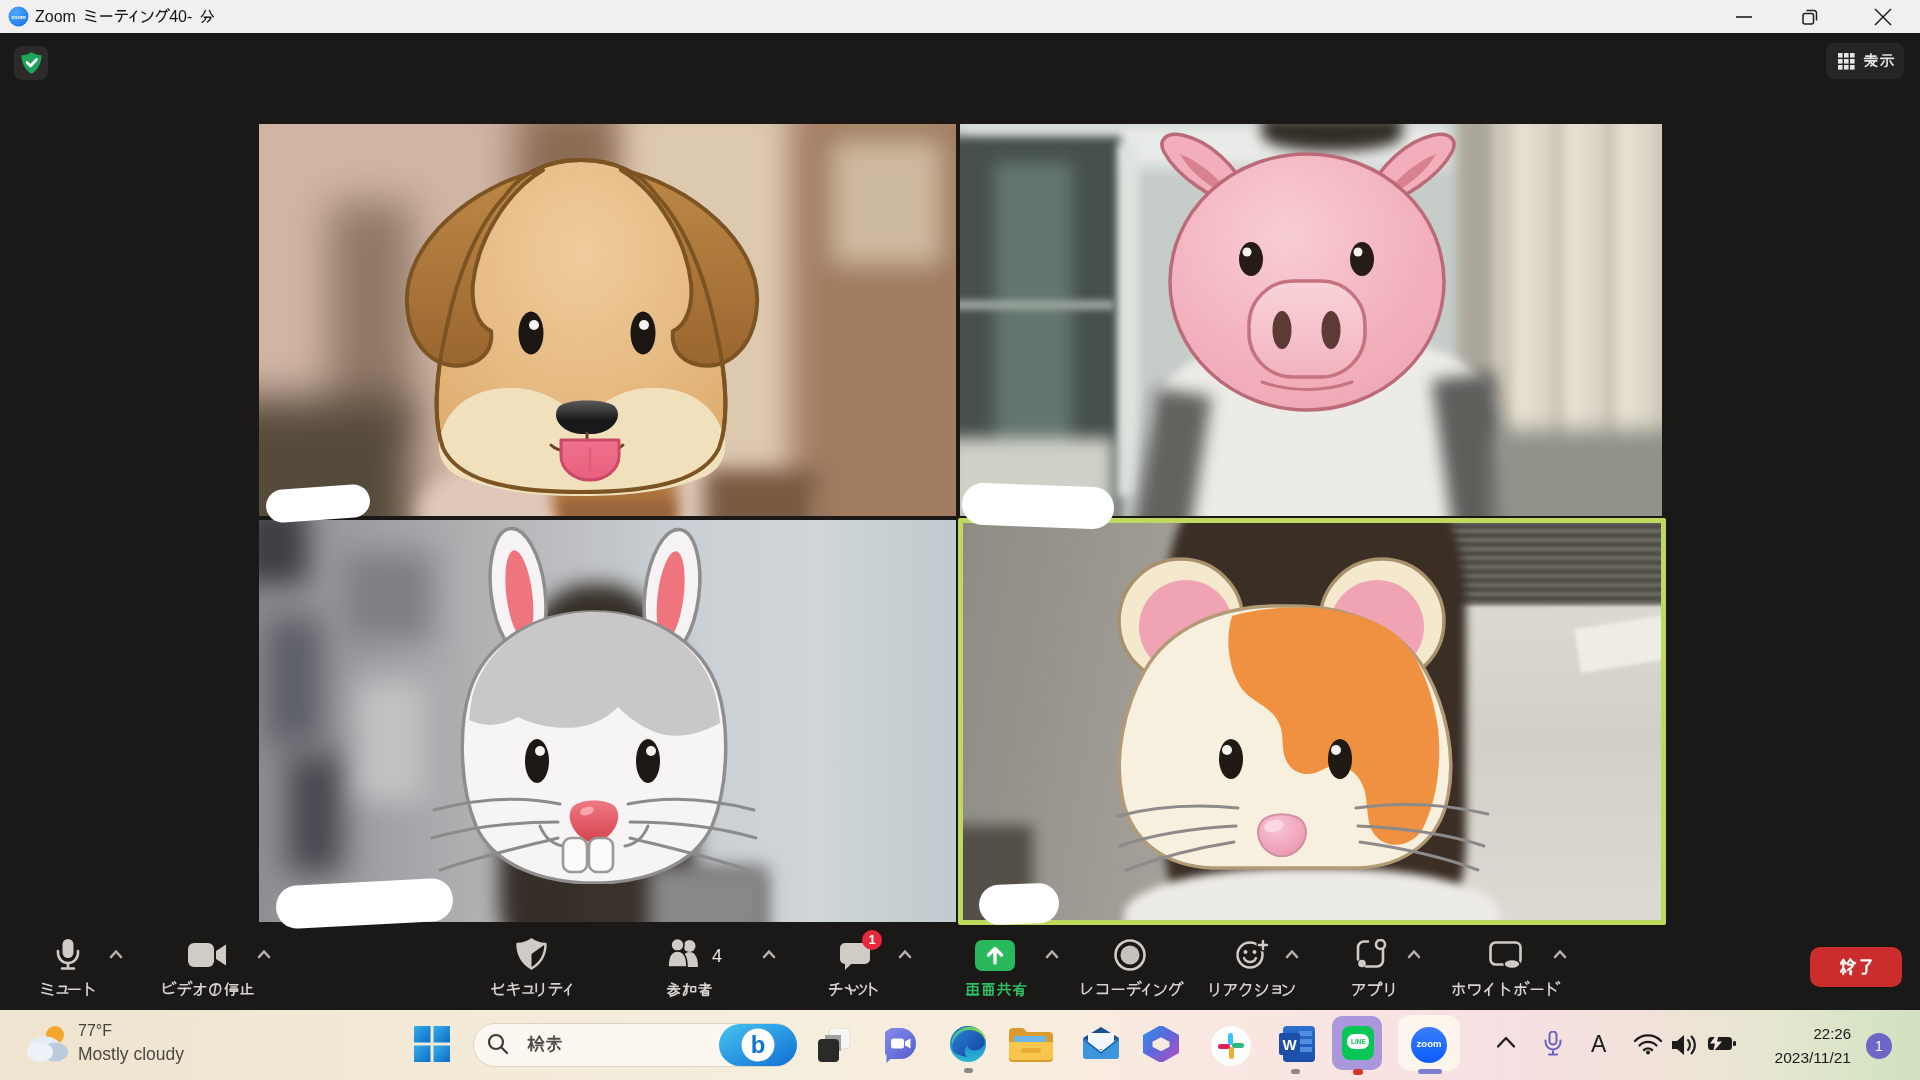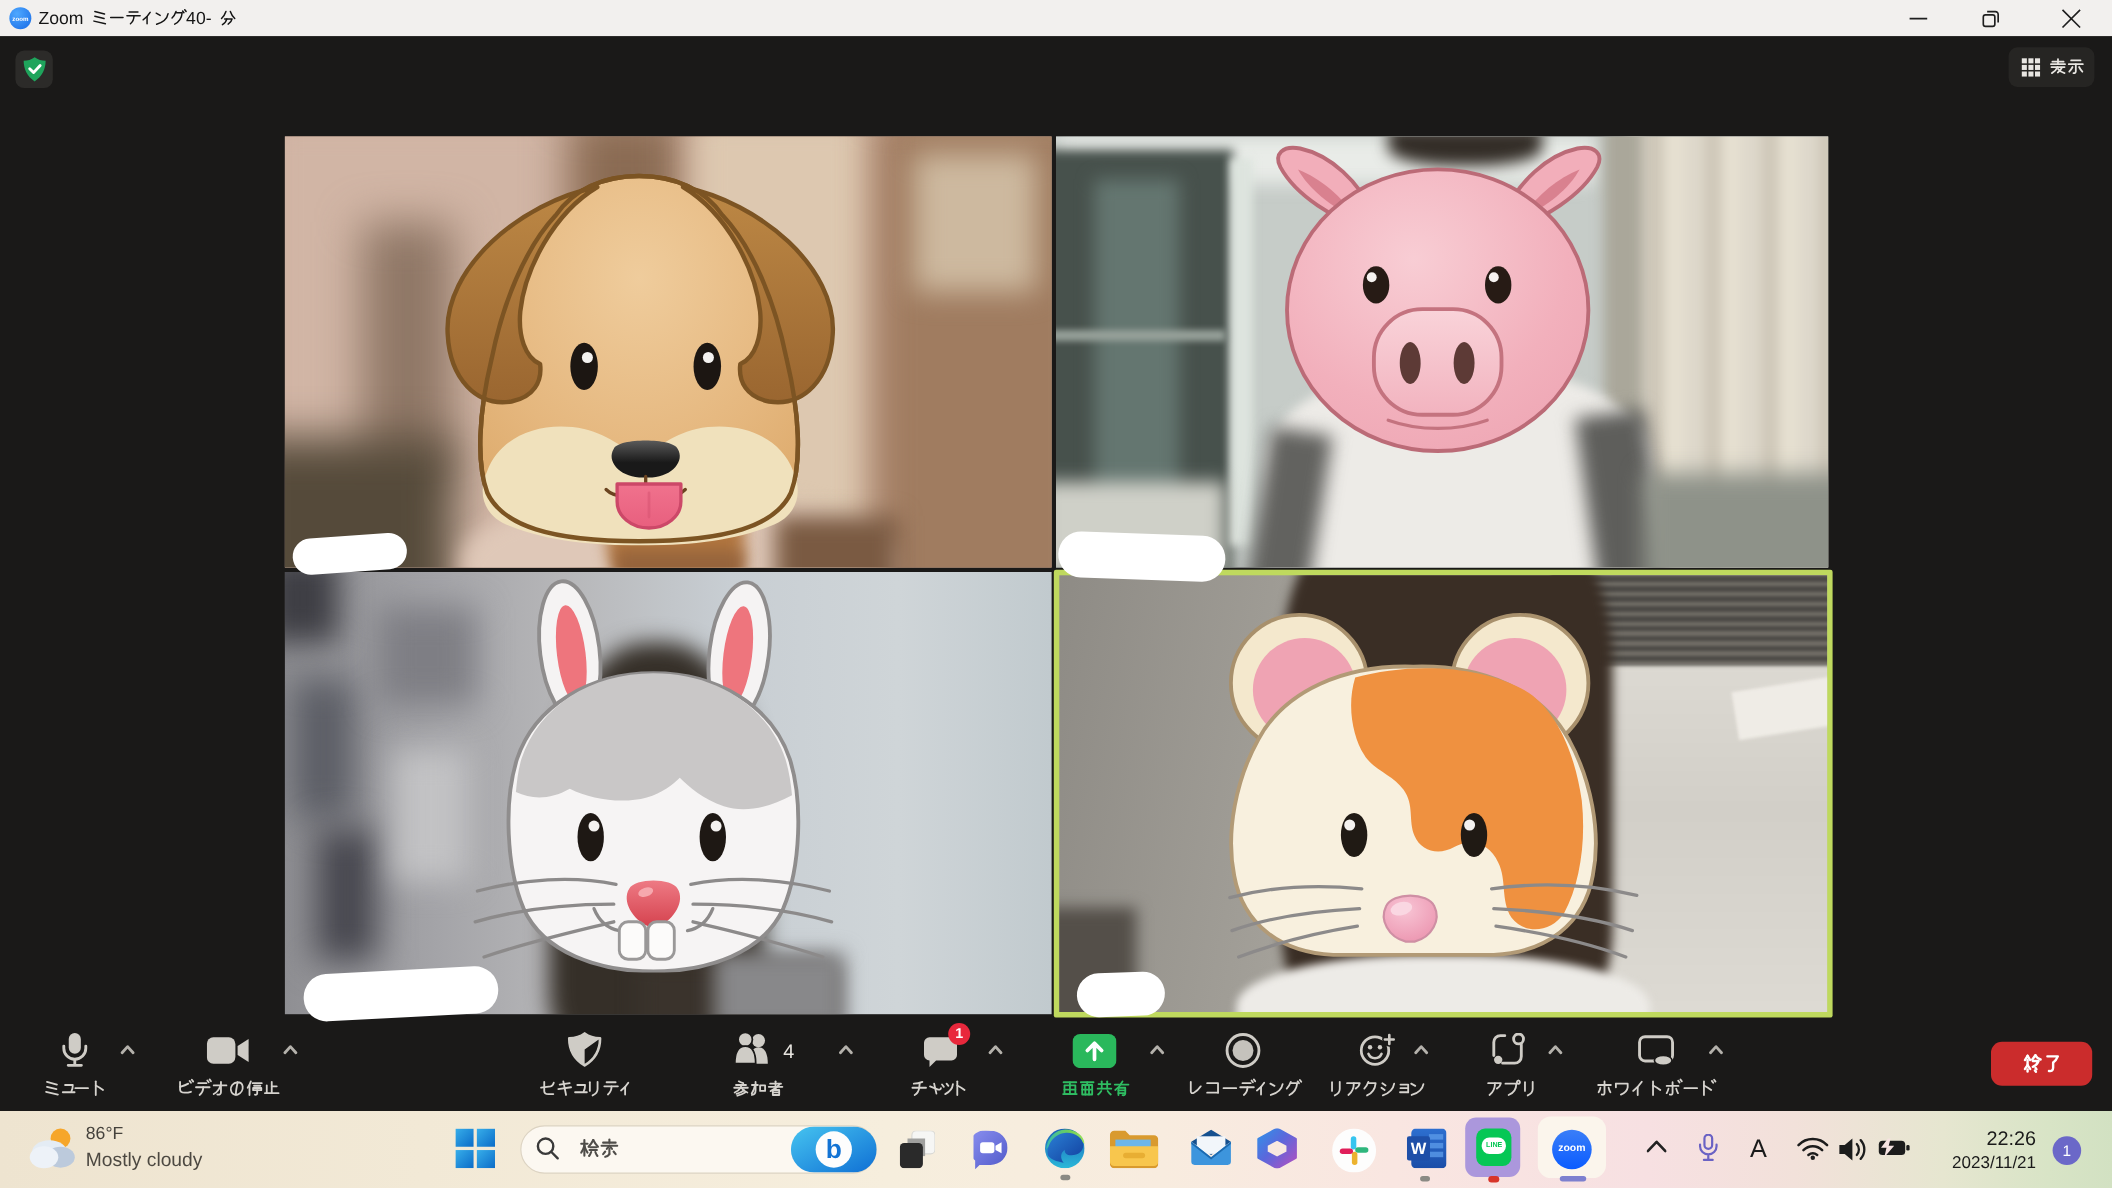--- a/index.html
+++ b/index.html
@@ -643,21 +643,21 @@
       <path d="M10.5,9.5 L10.5,14.5 C10.5,17 9,18 6.5,17.5"></path>
     </g>
   </svg>
 <div class="abs" style="left:0;top:1010px;width:1920px;height:70px;background:linear-gradient(90deg,#eee4d0 0%,#f2e9d6 20%,#f6eedd 42%,#f8ecdf 55%,#f9e6e1 66%,#f7e0e2 78%,#f2e1da 85%,#e6e6d0 92%,#d8e4c6 97%,#d2e1c2 100%)"></div>
 <svg class="abs" style="left:24px;top:1024px" width="46" height="40">
 <circle cx="31" cy="11" r="9" fill="#f6a62a"></circle>
 <ellipse cx="21" cy="24" rx="16" ry="11.5" fill="#e4ecf4"></ellipse>
 <ellipse cx="31" cy="28" rx="13" ry="9.5" fill="#bccadc"></ellipse>
 <ellipse cx="16" cy="28" rx="13" ry="10" fill="#edf2f8"></ellipse>
   </svg>
-<div class="abs" style="left:78px;top:1022px;font-size:16px;color:#45423c">86°F</div>
+<div class="abs" style="left:78px;top:1022px;font-size:16px;color:#45423c">77°F</div>
 <div class="abs" style="left:78px;top:1044px;font-size:17.5px;color:#4c4841">Mostly cloudy</div>
 <svg class="abs" style="left:414px;top:1026px" width="36" height="36">
 <defs>
       <linearGradient id="win" x1="0" y1="0" x2="1" y2="1">
         <stop offset="0" stop-color="#37aeea"></stop>
         <stop offset="1" stop-color="#0b6cc8"></stop>
       </linearGradient>
     </defs>
 <rect x="0" y="0" width="16.5" height="16.5" fill="url(#win)"></rect>
     <rect x="19.5" y="0" width="16.5" height="16.5" fill="url(#win)"></rect>
@@ -809,14 +809,14 @@
   </svg>
 <svg class="abs" style="left:1672px;top:1034px" width="28" height="22">
 <path d="M0,7 h5 l7,-6 v20 l-7,-6 h-5 Z" fill="#1c1c1c"></path>
 <path d="M16,6 a7.5,7.5 0 0 1 0,10 M19.5,2.5 a12.5,12.5 0 0 1 0,17" fill="none" stroke="#1c1c1c" stroke-width="2.1" stroke-linecap="round"></path>
   </svg>
 <svg class="abs" style="left:1707px;top:1035px" width="30" height="18">
 <rect x="1" y="2" width="24" height="13" rx="3.5" fill="#1c1c1c"></rect>
 <rect x="26" y="6" width="3" height="5" rx="1.2" fill="#1c1c1c"></rect>
 <path d="M9,-1 L2,8.5 h5 L5,17 L14,6.5 h-5 L11,-1 Z" fill="#f6e3e2" transform="translate(1,0)"></path>
   </svg>
-<div class="abs" style="left:1851px;top:1025px;font-size:18px;color:#1a1a1a;transform:translateX(-100%)">22:26</div>
+<div class="abs" style="left:1851px;top:1025px;font-size:15px;color:#1a1a1a;transform:translateX(-100%)">22:26</div>
 <div class="abs" style="left:1851px;top:1049px;font-size:15.5px;color:#1a1a1a;transform:translateX(-100%)">2023/11/21</div>
 <div class="abs" style="left:1866px;top:1033px;width:26px;height:26px;border-radius:13px;background:#6b68c8;color:#fff;font-size:14px;text-align:center;line-height:26px">1</div>
 </body></html>

